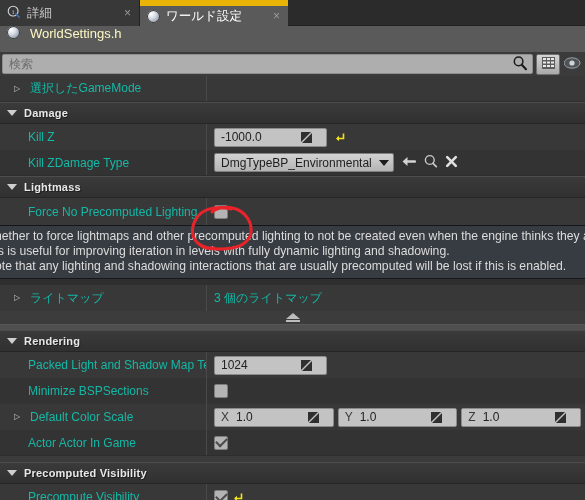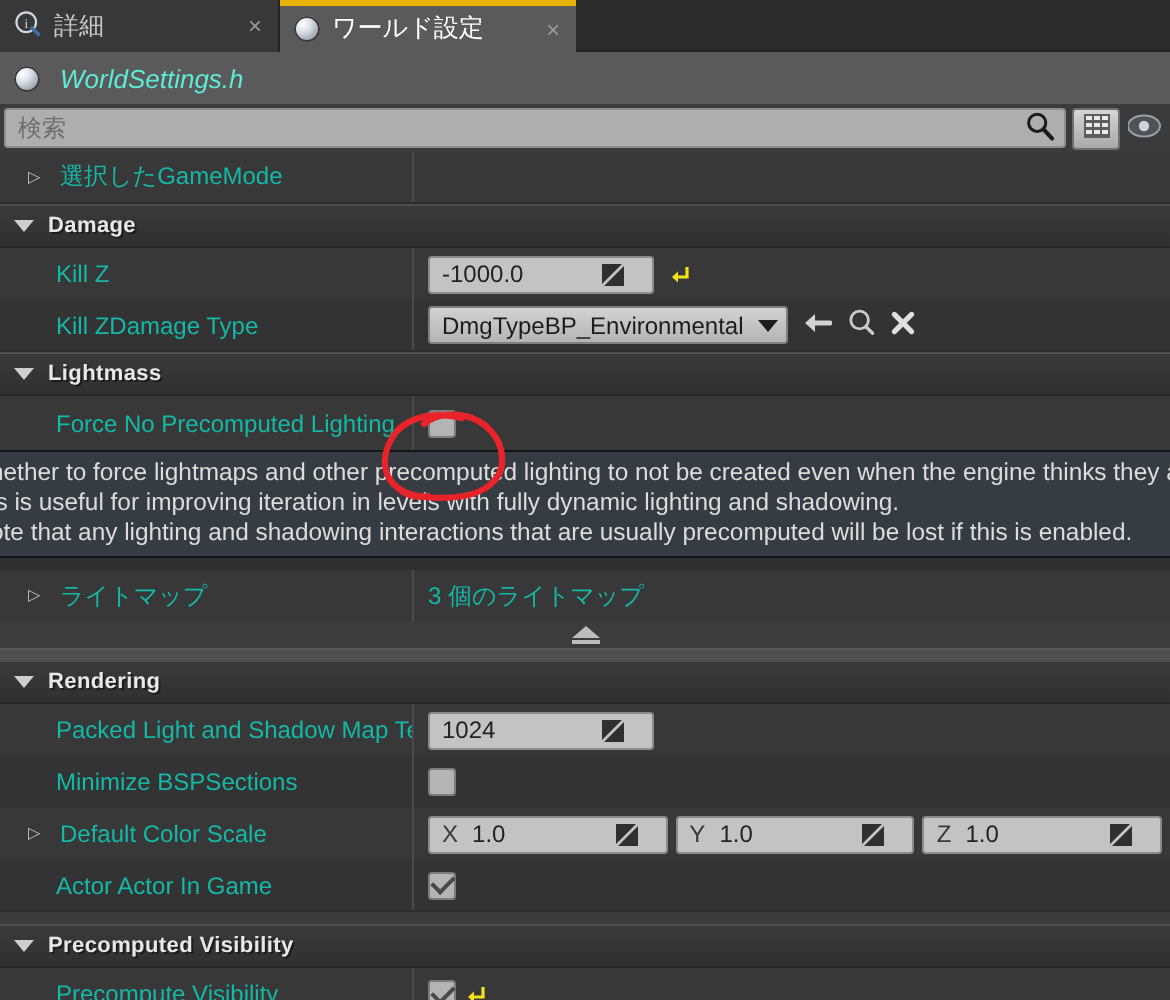--- a/index.html
+++ b/index.html
@@ -9,30 +9,30 @@
     font-family:"Liberation Sans","DejaVu Sans",sans-serif;
     font-size:12px;color:#d6d6d6;
     -webkit-font-smoothing:antialiased;
   }
   #app{position:relative;width:585px;height:500px;overflow:hidden;}
 
   
   .tabbar{display:flex;height:26px;background:#4d7c0f;align-items:stretch;}
   .tab{display:flex;align-items:center;gap:6px;padding:0 8px 0 7px;position:relative;box-sizing:border-box;}
   .tab.inactive{background:#383838;border-right:1px solid #232323;color:#c8c8c8;width:140px;}
-  .tab.active{background:#5a5a5a;border-top:3px solid #eab308;color:#ffffff;width:148px;}
+  .tab.active{background:#5a5a5a;border-top:6px solid #eab308;color:#ffffff;width:148px;}
   .tab-label{flex:1;font-size:12.5px;white-space:nowrap;overflow:hidden;}
   .tab-close{font-size:12px;color:#9a9a9a;line-height:1;padding-left:4px;}
   .tab-fill{flex:1;background:#2b2b2b;border-bottom:1px solid #222;}
 
   .ic{display:inline-block;vertical-align:middle;}
 
   
-  .objhead{height:26px;display:flex;align-items:center;gap:10px;padding-left:7px;
-           background:#5a5a5a;color:#5eead4;font-size:13px;font-style:italic;}
+  .objhead{height:26px;display:flex;gap:10px;padding-left:7px;
+           background:#5a5a5a;color:#fef9c3;font-size:13px;}
   .sphere{width:13px;height:13px;border-radius:50%;
           background:radial-gradient(circle at 33% 30%,#ffffff 0%,#d8dde4 35%,#8e99a6 75%,#5e6874 100%);
           box-shadow:0 0 0 1px #3a3a3a inset;}
 
   
   .searchrow{height:24px;display:flex;align-items:center;background:#3b3b3b;gap:3px;padding:0 0 0 0;}
   .searchbox{flex:1;height:20px;margin:0 0 0 2px;background:#aeaeae;border:1px solid #8e8e8e;
              border-radius:2px;display:flex;align-items:center;padding:0 4px;box-sizing:border-box;}
   .searchbox input{flex:1;border:0;outline:0;background:transparent;font-size:12px;
                    color:#2a2a2a;font-family:inherit;}

